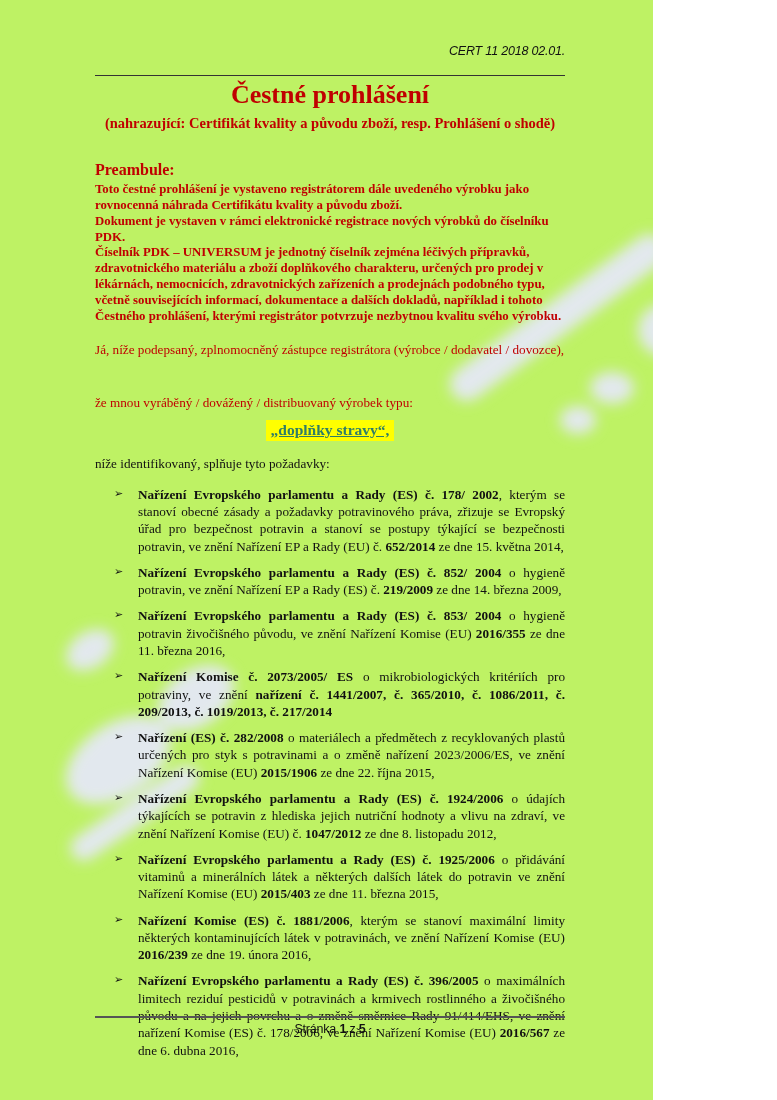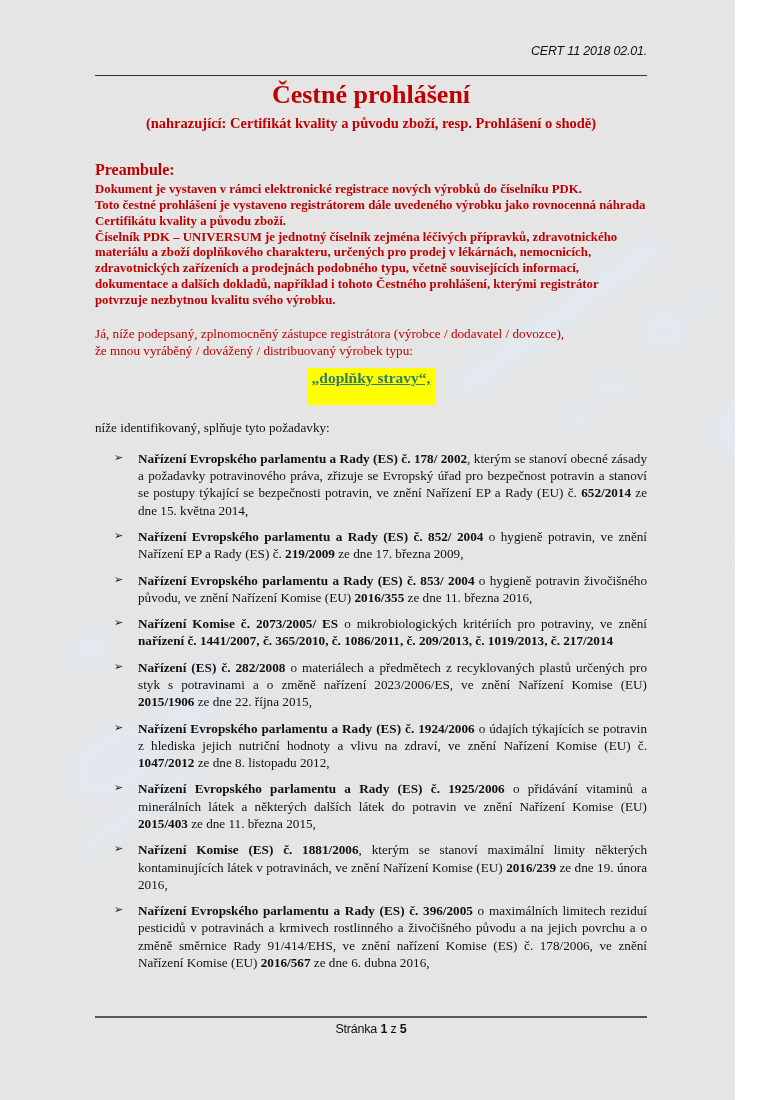--- a/index.html
+++ b/index.html
@@ -1,19 +1,19 @@
 <!DOCTYPE html>
 <html><head>
 <meta charset="utf-8">
 <style>
   html,body{margin:0;padding:0;background:#ffffff;}
   .page{
     position:relative;
-    width:735px;height:1100px;
-    background:#e5e5e5;
+    width:653px;height:1100px;
+    background:#bef264;
     overflow:hidden;
     font-family:"Liberation Serif","DejaVu Serif",serif;
     color:#1a1a1a;
   }
   .content{position:relative;z-index:1;padding:44px 88px 0 95px;}
   .b{font-weight:bold;}
 
   .doc-code{
     text-align:right;
     font-family:"Liberation Sans","DejaVu Sans",sans-serif;
@@ -62,34 +62,34 @@
     text-align:center;
     color:#c00000;
     font-weight:bold;
     font-size:15px;
     letter-spacing:1.5px;
     margin-top:20px;
   }
   .product-line{
     color:#c00000;
     font-size:13.2px;
-    margin-top:1px;
+    margin-top:37px;
   }
   .product-type-wrap{
     text-align:center;
     margin-top:9px;
   }
   .product-type{
     display:inline-block;
     background:#ffff00;
     color:#2f7d68;
     font-weight:bold;
     font-size:15.5px;
     text-decoration:underline;
-    padding:1px 5px 18px 5px;
+    padding:1px 5px 2px 5px;
   }
   .requirements-intro{
     font-size:13.2px;
     margin-top:15px;
     color:#111;
   }
   ul.regulations{
     list-style:none;
     margin:14px 0 0 0;
     padding:0 0 0 43px;
@@ -161,39 +161,39 @@
   <div class="content">
     <div class="doc-code">CERT 11 2018 02.01.</div>
 
     <hr class="rule-top">
 
     <h1 class="title">Čestné prohlášení</h1>
     <div class="subtitle">(nahrazující: Certifikát kvality a původu zboží, resp. Prohlášení o shodě)</div>
 
     <div class="preamble-heading">Preambule:</div>
     <div class="preamble-text">
+      <div>Toto čestné prohlášení je vystaveno registrátorem dále uvedeného výrobku jako rovnocenná náhrada Certifikátu kvality a původu zboží.</div>
       <div>Dokument je vystaven v rámci elektronické registrace nových výrobků do číselníku PDK.</div>
-      <div>Toto čestné prohlášení je vystaveno registrátorem dále uvedeného výrobku jako rovnocenná náhrada Certifikátu kvality a původu zboží.</div>
       <div>Číselník PDK – UNIVERSUM je jednotný číselník zejména léčivých přípravků, zdravotnického materiálu a zboží doplňkového charakteru, určených pro prodej v lékárnách, nemocnicích, zdravotnických zařízeních a prodejnách podobného typu, včetně souvisejících informací, dokumentace a dalších dokladů, například i tohoto Čestného prohlášení, kterými registrátor potvrzuje nezbytnou kvalitu svého výrobku.</div>
     </div>
 
     <div class="intro-line">Já, níže podepsaný, zplnomocněný zástupce registrátora (výrobce / dodavatel / dovozce),</div>
 
 
     <div class="product-line">že mnou vyráběný / dovážený / distribuovaný výrobek typu:</div>
 
     <div class="product-type-wrap">
       <span class="product-type">„doplňky stravy“,</span>
     </div>
 
     <div class="requirements-intro">níže identifikovaný, splňuje tyto požadavky:</div>
 
     <ul class="regulations">
         <li><span class="b">Nařízení Evropského parlamentu a Rady (ES) č. 178/ 2002</span><span>, kterým se stanoví obecné zásady a požadavky potravinového práva, zřizuje se Evropský úřad pro bezpečnost potravin a stanoví se postupy týkající se bezpečnosti potravin, ve znění Nařízení EP a Rady (EU) č. </span><span class="b">652/2014</span><span> ze dne 15. května 2014,</span></li>
-        <li><span class="b">Nařízení Evropského parlamentu a Rady (ES) č. 852/ 2004</span><span> o hygieně potravin, ve znění Nařízení EP a Rady (ES) č. </span><span class="b">219/2009</span><span> ze dne 17. března 2009,</span></li>
+        <li><span class="b">Nařízení Evropského parlamentu a Rady (ES) č. 852/ 2004</span><span> o hygieně potravin, ve znění Nařízení EP a Rady (ES) č. </span><span class="b">219/2009</span><span> ze dne 14. března 2009,</span></li>
         <li><span class="b">Nařízení Evropského parlamentu a Rady (ES) č. 853/ 2004</span><span> o hygieně potravin živočišného původu, ve znění Nařízení Komise (EU) </span><span class="b">2016/355</span><span> ze dne 11. března 2016,</span></li>
         <li><span class="b">Nařízení Komise č. 2073/2005/ ES</span><span> o mikrobiologických kritériích pro potraviny, ve znění </span><span class="b">nařízení č. 1441/2007, č. 365/2010, č. 1086/2011, č. 209/2013, č. 1019/2013, č. 217/2014</span></li>
         <li><span class="b">Nařízení (ES) č. 282/2008</span><span> o materiálech a předmětech z recyklovaných plastů určených pro styk s potravinami a o změně nařízení 2023/2006/ES, ve znění Nařízení Komise (EU) </span><span class="b">2015/1906</span><span> ze dne 22. října 2015,</span></li>
         <li><span class="b">Nařízení Evropského parlamentu a Rady (ES) č. 1924/2006</span><span>  o údajích týkajících se potravin z hlediska jejich nutriční hodnoty a vlivu na zdraví, ve znění Nařízení Komise (EU) č. </span><span class="b">1047/2012</span><span> ze dne 8. listopadu 2012,</span></li>
         <li><span class="b">Nařízení Evropského parlamentu a Rady (ES) č. 1925/2006</span><span>  o přidávání vitaminů a minerálních látek a některých dalších látek do potravin ve znění Nařízení Komise (EU) </span><span class="b">2015/403</span><span> ze dne 11. března 2015,</span></li>
         <li><span class="b">Nařízení Komise (ES) č. 1881/2006</span><span>, kterým se stanoví maximální limity některých kontaminujících látek v potravinách, ve znění Nařízení Komise (EU) </span><span class="b">2016/239</span><span> ze dne 19. února 2016,</span></li>
         <li><span class="b">Nařízení Evropského parlamentu a Rady (ES) č. 396/2005</span><span> o maximálních limitech reziduí pesticidů v potravinách a krmivech rostlinného a živočišného původu a na jejich povrchu a o změně směrnice Rady 91/414/EHS, ve znění nařízení Komise (ES) č. 178/2006, ve znění Nařízení Komise (EU) </span><span class="b">2016/567</span><span> ze dne 6. dubna 2016,</span></li>
       </ul>
   </div>
 

